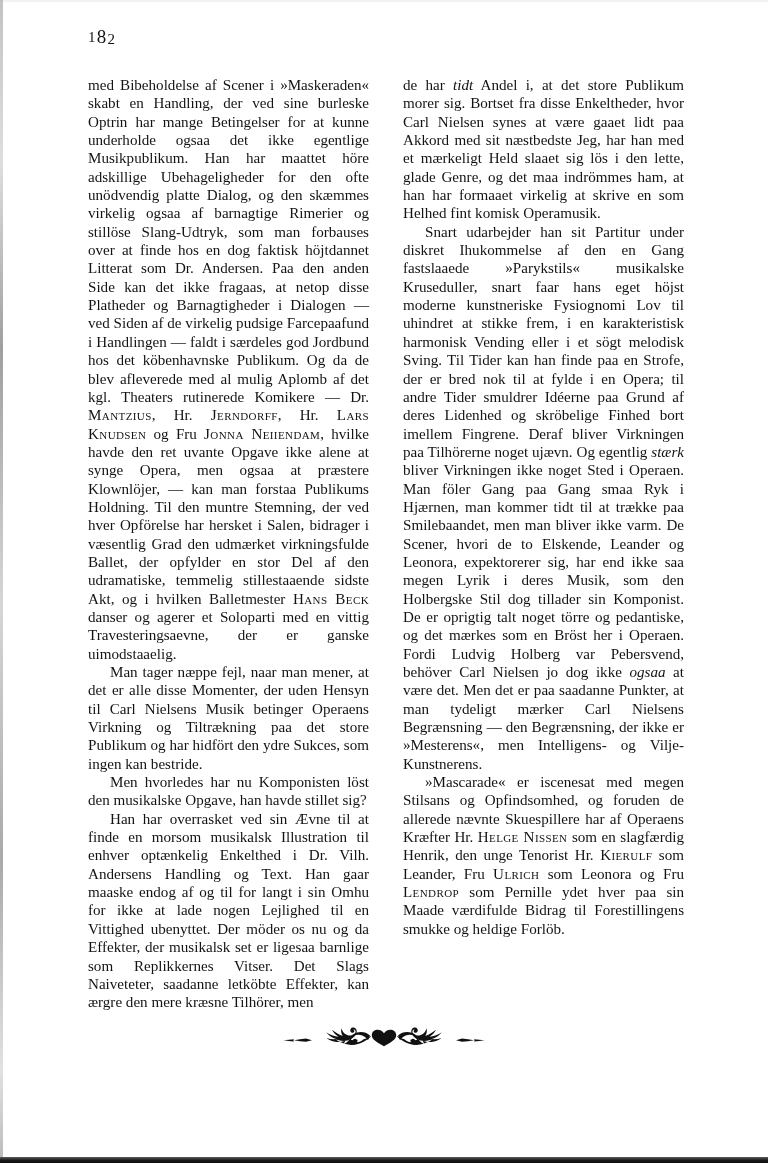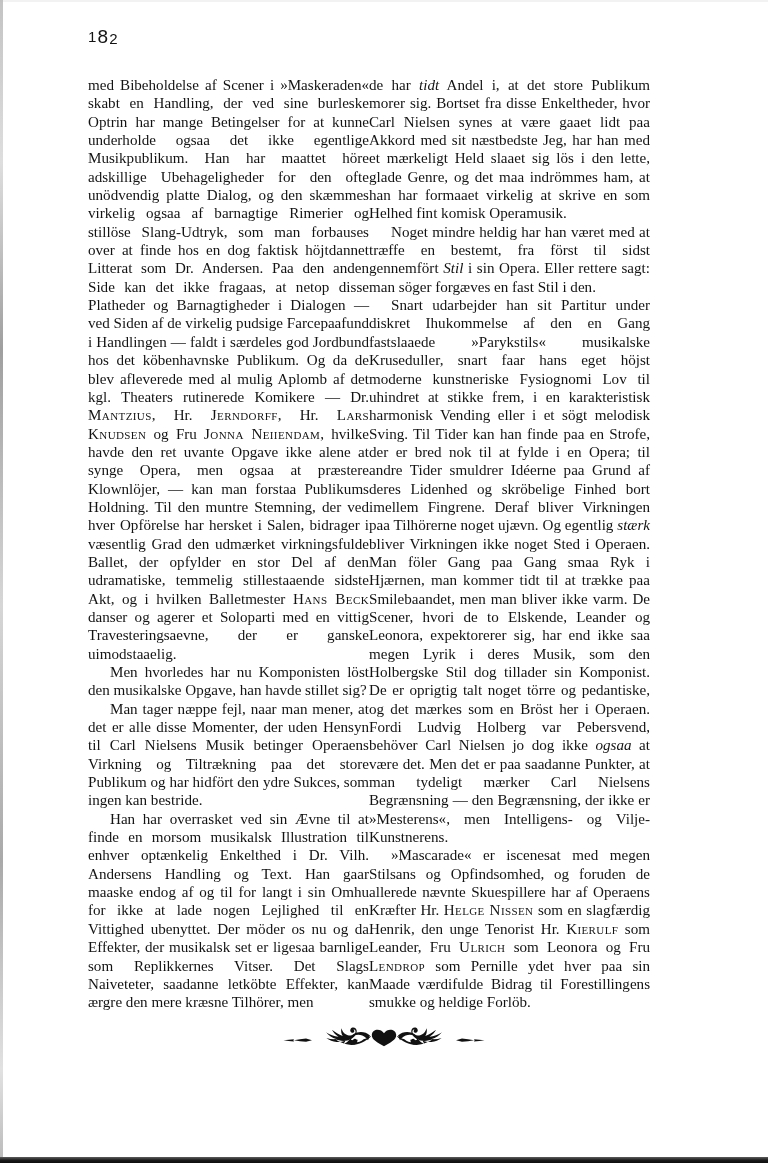--- a/index.html
+++ b/index.html
@@ -49,21 +49,21 @@
     top: 24px;
     width: 594px;
     height: 30px;
   }
   .folio {
     position: absolute;
     left: 0;
     top: 2px;
     font-size: 19px;
     letter-spacing: 1.2px;
-    font-family: Liberation Sans, sans-serif;
+    font-family: Liberation Serif, serif;
   }
   .folio .lo-1 { font-size: 15px; position: relative; top: -1px; }
   .folio .lo-8 { font-size: 19px; }
   .folio .lo-2 { font-size: 15px; position: relative; top: 1px; }
   .runtitle {
     position: absolute;
     left: 0;
     top: 0;
     width: 594px;
     text-align: center;
@@ -82,21 +82,21 @@
   .col {
     width: 281px;
     float: left;
     font-size: 15.1px;
     line-height: 18.35px;
     text-align: justify;
     text-justify: inter-word;
     -webkit-hyphens: none;
     hyphens: none;
   }
-  .col-left  { }
+  .col-left  { margin-right: 34px; }
   .col p {
     margin: 0;
     text-indent: 22px;
   }
   .col p.nf { text-indent: 0; }
   .sc {
     font-variant: small-caps;
     letter-spacing: .4px;
   }
   em { font-style: italic; }
@@ -123,27 +123,26 @@
 
   <div class="runhead">
     <div class="folio">
       <span class="lo-1">1</span><span class="lo-8">8</span><span class="lo-2">2</span>
     </div>
   </div>
 
   <div class="columns clearfix">
     <div class="col col-left">
         <p class="nf"><span>med Bibeholdelse af Scener i »Maskeraden« skabt en Handling, der ved sine burleske Optrin har mange Betingelser for at kunne underholde ogsaa det ikke egentlige Musikpublikum. Han har maattet höre adskillige Ubehageligheder for den ofte unödvendig platte Dialog, og den skæmmes virkelig ogsaa af barnagtige Rimerier og stillöse Slang-Udtryk, som man forbauses over at finde hos en dog faktisk höjtdannet Litterat som Dr. Andersen. Paa den anden Side kan det ikke fragaas, at netop disse Platheder og Barnagtigheder i Dialogen — ved Siden af de virkelig pudsige Farcepaafund i Handlingen — faldt i særdeles god Jordbund hos det köbenhavnske Publikum. Og da de blev afleverede med al mulig Aplomb af det kgl. Theaters rutinerede Komikere — Dr. </span><span class="sc">Mantzius</span><span>, Hr. </span><span class="sc">Jerndorff</span><span>, Hr. </span><span class="sc">Lars Knudsen</span><span> og Fru </span><span class="sc">Jonna Neiiendam</span><span>, hvilke havde den ret uvante Opgave ikke alene at synge Opera, men ogsaa at præstere Klownlöjer, — kan man forstaa Publikums Holdning. Til den muntre Stemning, der ved hver Opförelse har hersket i Salen, bidrager i væsentlig Grad den udmærket virkningsfulde Ballet, der opfylder en stor Del af den udramatiske, temmelig stillestaaende sidste Akt, og i hvilken Balletmester </span><span class="sc">Hans Beck</span><span> danser og agerer et Soloparti med en vittig Travesteringsaevne, der er ganske uimodstaaelig.</span></p>
+        <p><span>Man tager næppe fejl, naar man mener, at det er alle disse Momenter, der uden Hensyn til Carl Nielsens Musik betinger Operaens Virkning og Tiltrækning paa det store Publikum og har hidfört den ydre Sukces, som ingen kan bestride.</span></p>
         <p><span>Men hvorledes har nu Komponisten löst den musikalske Opgave, han havde stillet sig?</span></p>
-        <p><span>Man tager næppe fejl, naar man mener, at det er alle disse Momenter, der uden Hensyn til Carl Nielsens Musik betinger Operaens Virkning og Tiltrækning paa det store Publikum og har hidfört den ydre Sukces, som ingen kan bestride.</span></p>
         <p><span>Han har overrasket ved sin Ævne til at finde en morsom musikalsk Illustration til enhver optænkelig Enkelthed i Dr. Vilh. Andersens Handling og Text. Han gaar maaske endog af og til for langt i sin Omhu for ikke at lade nogen Lejlighed til en Vittighed ubenyttet. Der möder os nu og da Effekter, der musikalsk set er ligesaa barnlige som Replikkernes Vitser. Det Slags Naiveteter, saadanne letköbte Effekter, kan ærgre den mere kræsne Tilhörer, men</span></p>
       </div>
     <div class="col col-right">
         <p class="nf"><span>de har </span><em>tidt</em><span> Andel i, at det store Publikum morer sig. Bortset fra disse Enkeltheder, hvor Carl Nielsen synes at være gaaet lidt paa Akkord med sit næstbedste Jeg, har han med et mærkeligt Held slaaet sig lös i den lette, glade Genre, og det maa indrömmes ham, at han har formaaet virkelig at skrive en som Helhed fint komisk Operamusik.</span></p>
-        <p><span>Noget mindre heldig har han været med at træffe en bestemt, fra först til sidst gennemfört </span><em>Stil</em><span> i sin Opera. Eller rettere sagt: man söger forgæves en fast Stil i den.</span></p>
         <p><span>Snart udarbejder han sit Partitur under diskret Ihukommelse af den en Gang fastslaaede »Parykstils« musikalske Kruseduller, snart faar hans eget höjst moderne kunstneriske Fysiognomi Lov til uhindret at stikke frem, i en karakteristisk harmonisk Vending eller i et sögt melodisk Sving. Til Tider kan han finde paa en Strofe, der er bred nok til at fylde i en Opera; til andre Tider smuldrer Idéerne paa Grund af deres Lidenhed og skröbelige Finhed bort imellem Fingrene. Deraf bliver Virkningen paa Tilhörerne noget ujævn. Og egentlig </span><em>stærk</em><span> bliver Virkningen ikke noget Sted i Operaen. Man föler Gang paa Gang smaa Ryk i Hjærnen, man kommer tidt til at trække paa Smilebaandet, men man bliver ikke varm. De Scener, hvori de to Elskende, Leander og Leonora, expektorerer sig, har end ikke saa megen Lyrik i deres Musik, som den Holbergske Stil dog tillader sin Komponist. De er oprigtig talt noget törre og pedantiske, og det mærkes som en Bröst her i Operaen. Fordi Ludvig Holberg var Pebersvend, behöver Carl Nielsen jo dog ikke </span><em>ogsaa</em><span> at være det. Men det er paa saadanne Punkter, at man tydeligt mærker Carl Nielsens Begrænsning — den Begrænsning, der ikke er »Mesterens«, men Intelligens- og Vilje-Kunstnerens.</span></p>
         <p><span>»Mascarade« er iscenesat med megen Stilsans og Opfindsomhed, og foruden de allerede nævnte Skuespillere har af Operaens Kræfter Hr. </span><span class="sc">Helge Nissen</span><span> som en slagfærdig Henrik, den unge Tenorist Hr. </span><span class="sc">Kierulf</span><span> som Leander, Fru </span><span class="sc">Ulrich</span><span> som Leonora og Fru </span><span class="sc">Lendrop</span><span> som Pernille ydet hver paa sin Maade værdifulde Bidrag til Forestillingens smukke og heldige Forlöb.</span></p>
       </div>
   </div>
 
   <div class="ornament">
     <svg width="236" height="30" viewBox="0 0 236 30" aria-hidden="true">
       <g fill="#111" stroke="none">
 
         <path d="M118 9.2c-3.6-5.2-11.6-4.4-12.2 1.6-.5 4.9 6.5 8.2 12.2 11.5 5.7-3.3 12.7-6.6 12.2-11.5-.6-6-8.6-6.8-12.2-1.6z"></path>

